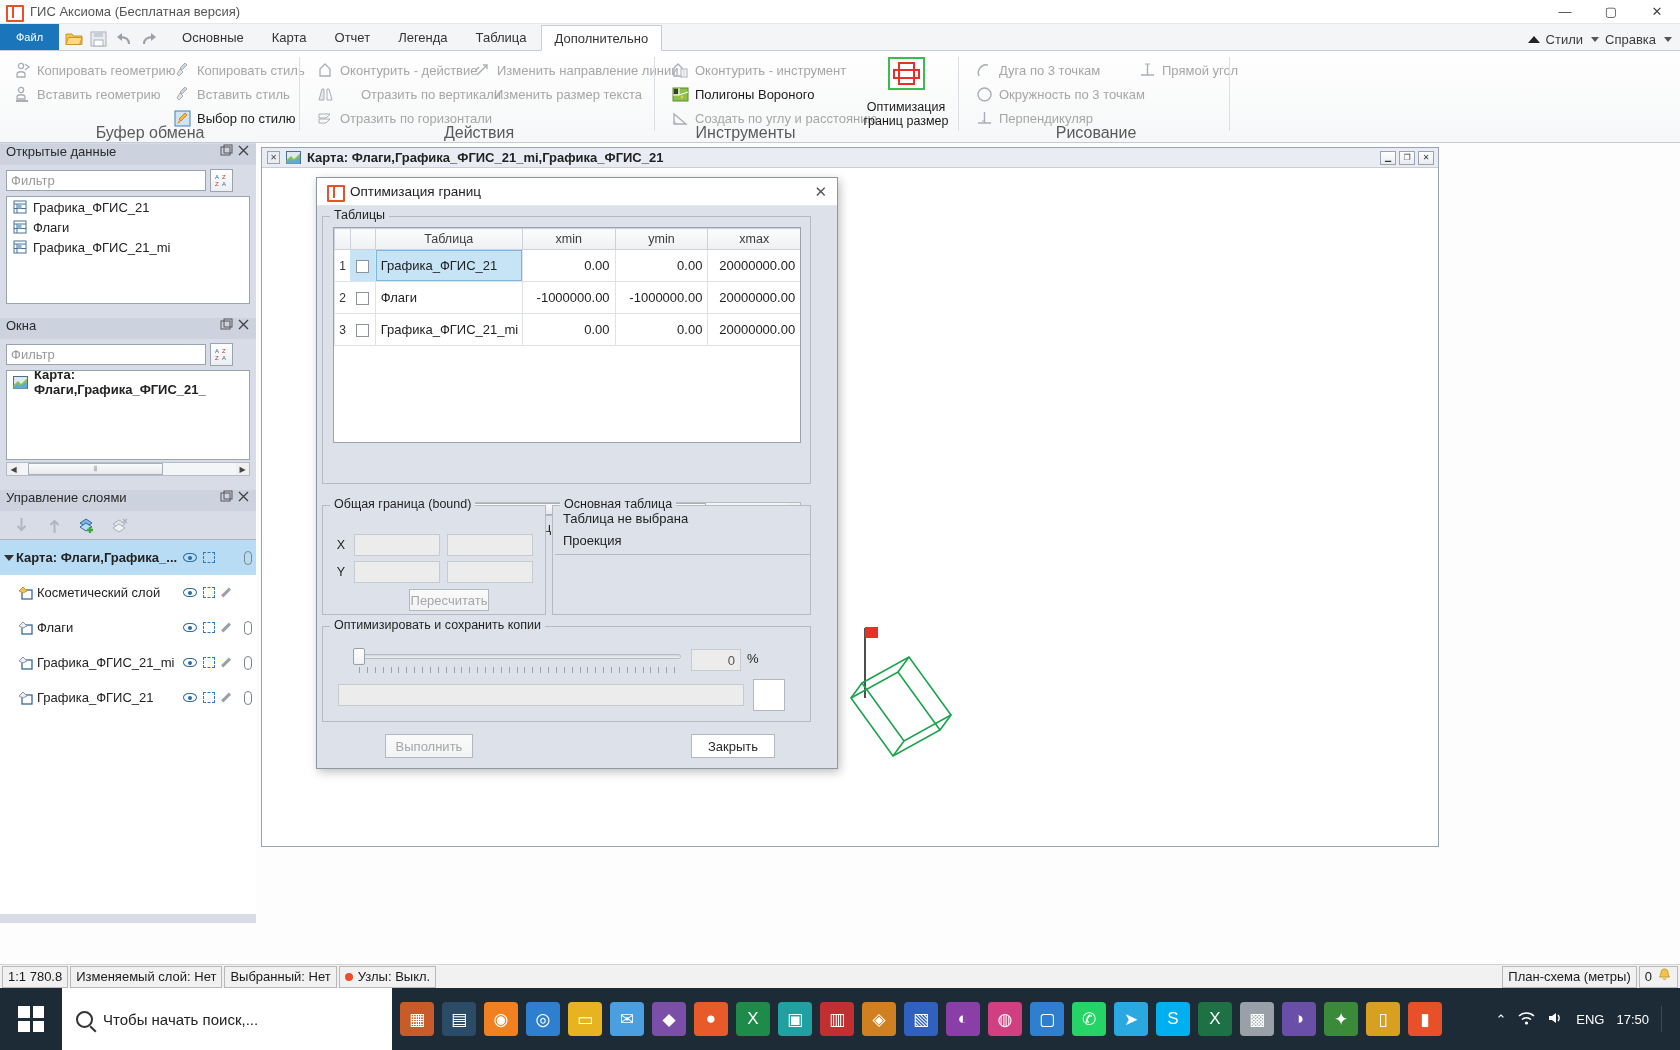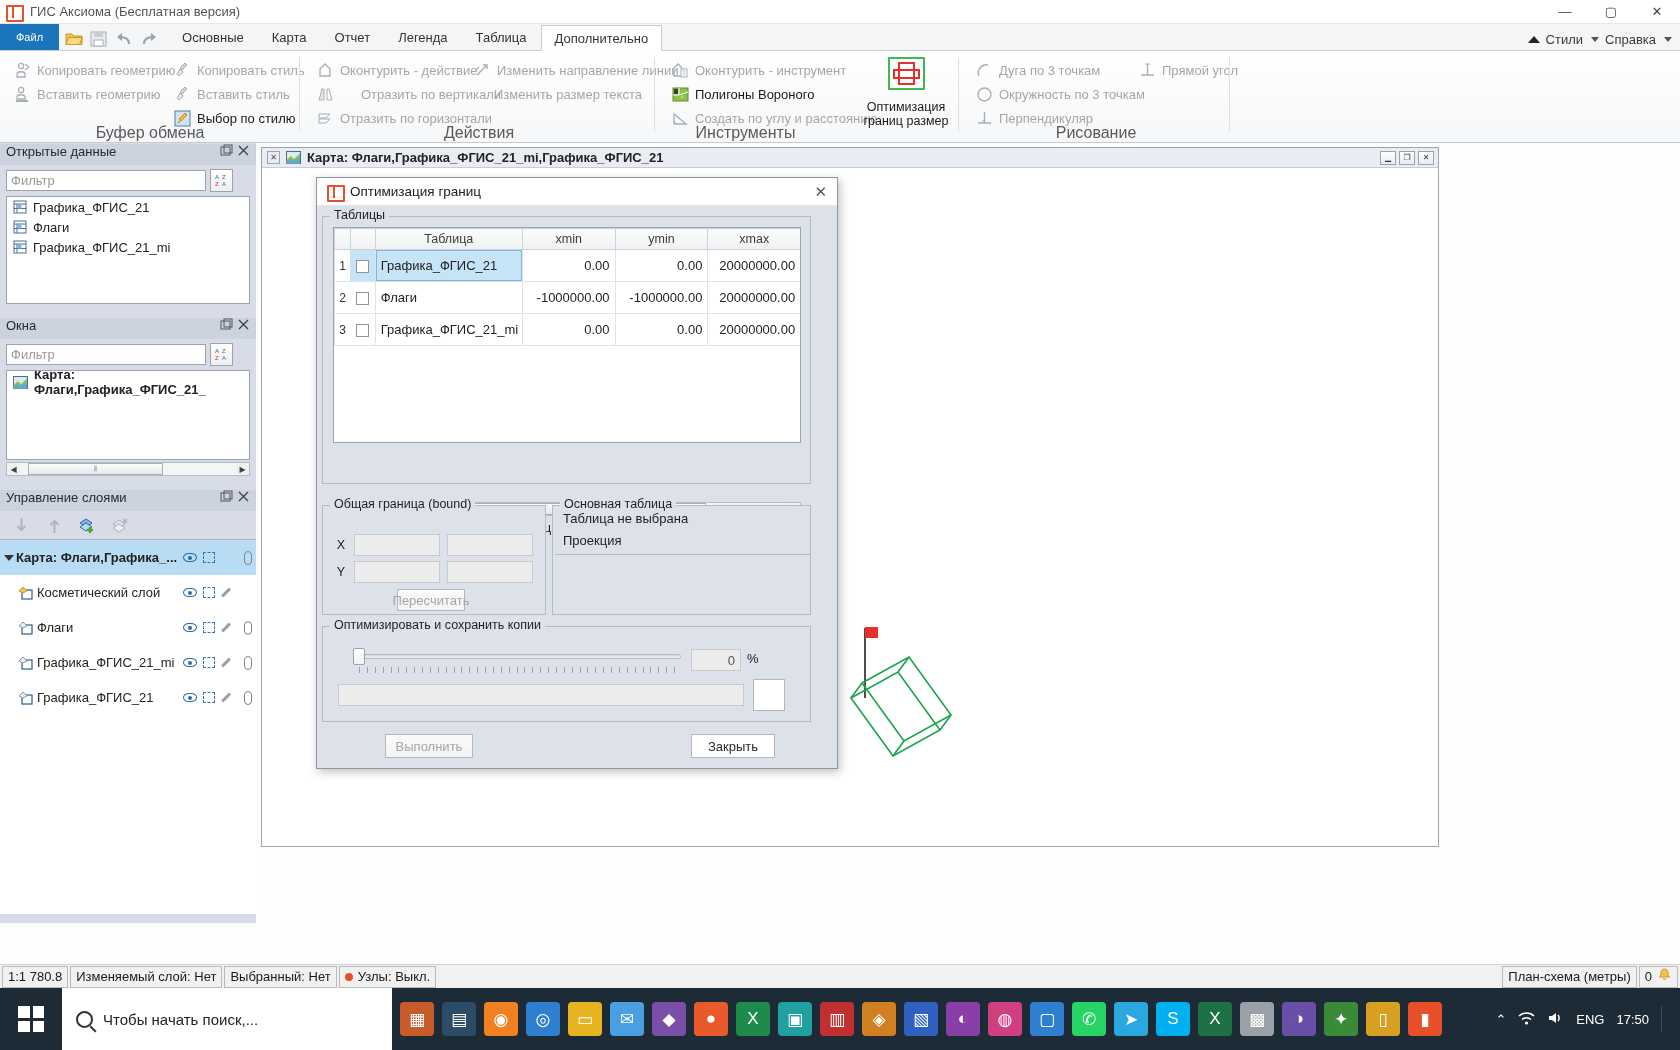--- a/index.html
+++ b/index.html
@@ -825,21 +825,21 @@
       <div style="position:absolute; left:12px; top:28px; display:flex; align-items:center; gap:7px;">
         <span style="width:12px;text-align:center;font-size:12.5px">X</span>
         <span class="tfield" style="width:86px"></span>
         <span class="tfield" style="width:86px"></span>
       </div>
       <div style="position:absolute; left:12px; top:55px; display:flex; align-items:center; gap:7px;">
         <span style="width:12px;text-align:center;font-size:12.5px">Y</span>
         <span class="tfield" style="width:86px"></span>
         <span class="tfield" style="width:86px"></span>
       </div>
-      <div class="btn disabled" style="position:absolute; left:74px; top:83px; width:68px; height:22px;">Пересчитать</div>
+      <div class="btn disabled" style="position:absolute; left:86px; top:83px; width:80px; height:22px;">Пересчитать</div>
     </div>
 
     <div class="group" style="left:235px; top:327px; width:259px; height:110px;">
       <span class="glabel">Основная таблица</span>
       <div style="position:absolute; left:10px; top:5px; font-size:13px;">Таблица не выбрана</div>
       <div style="position:absolute; left:10px; top:27px; font-size:13px;">Проекция</div>
       <div style="position:absolute; left:2px; top:48px; width:255px; height:1px; background:#b4bbc6;"></div>
     </div>
 
     <div class="group" style="left:5px; top:448px; width:489px; height:96px;">

